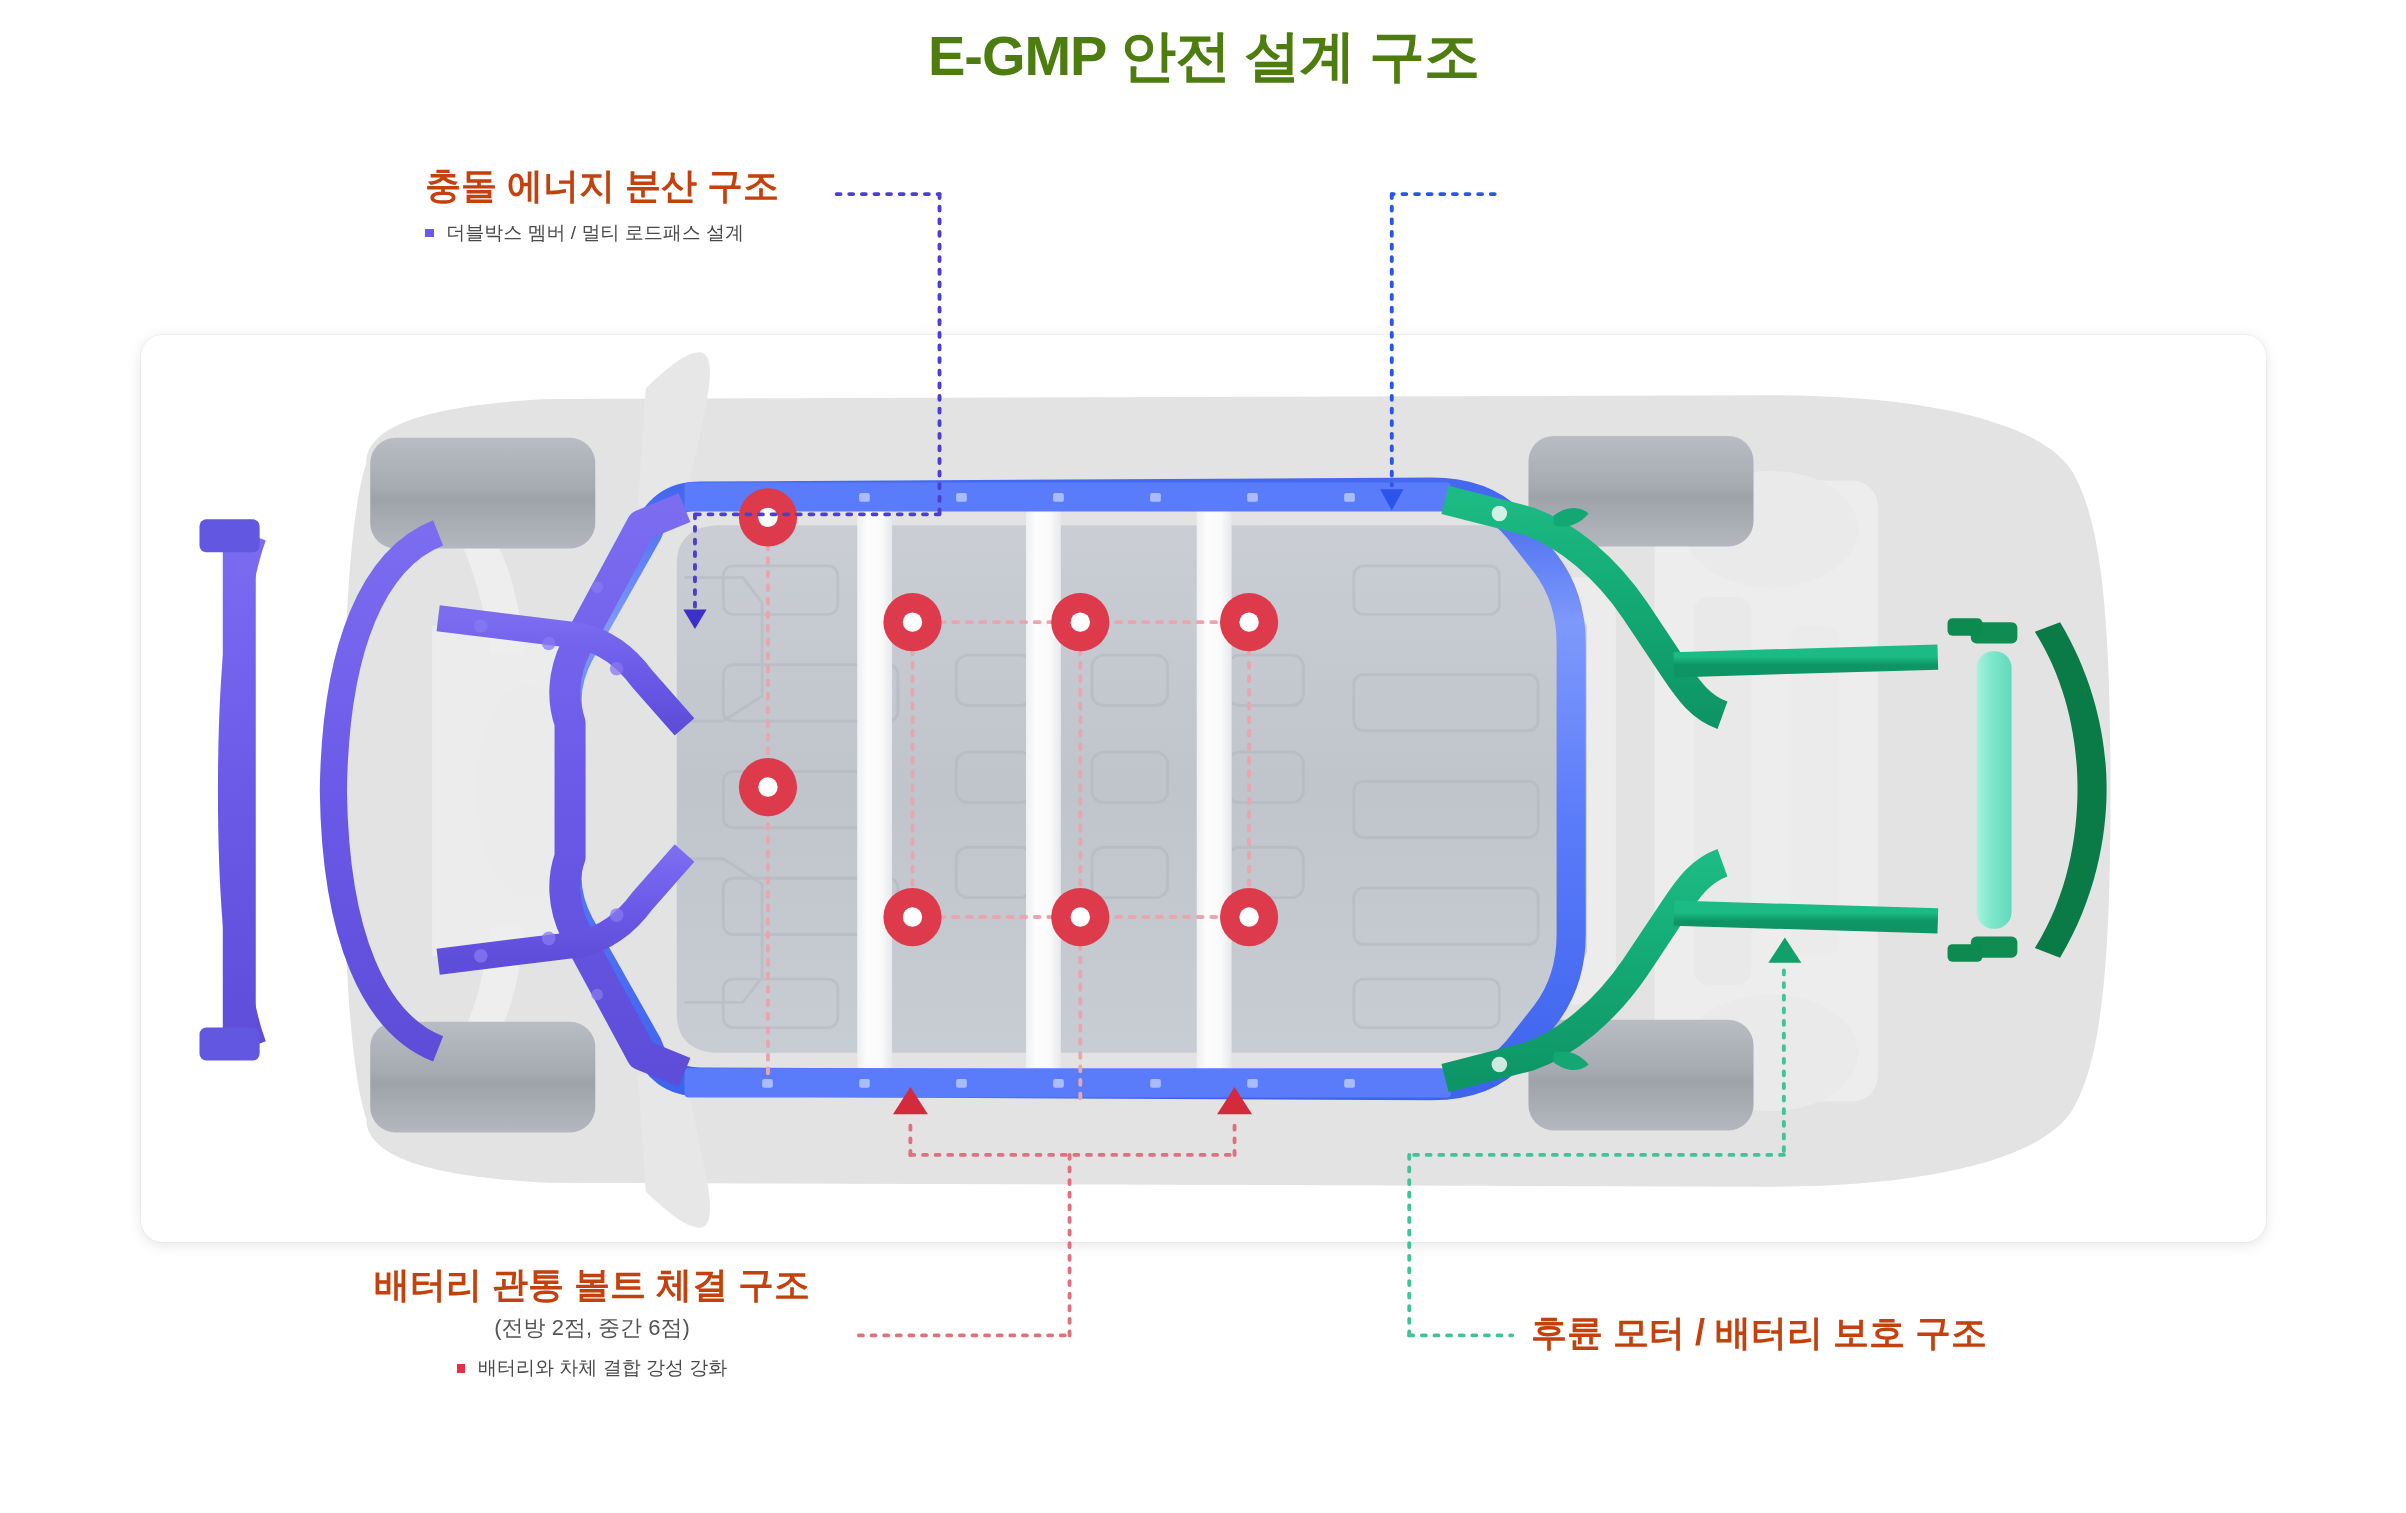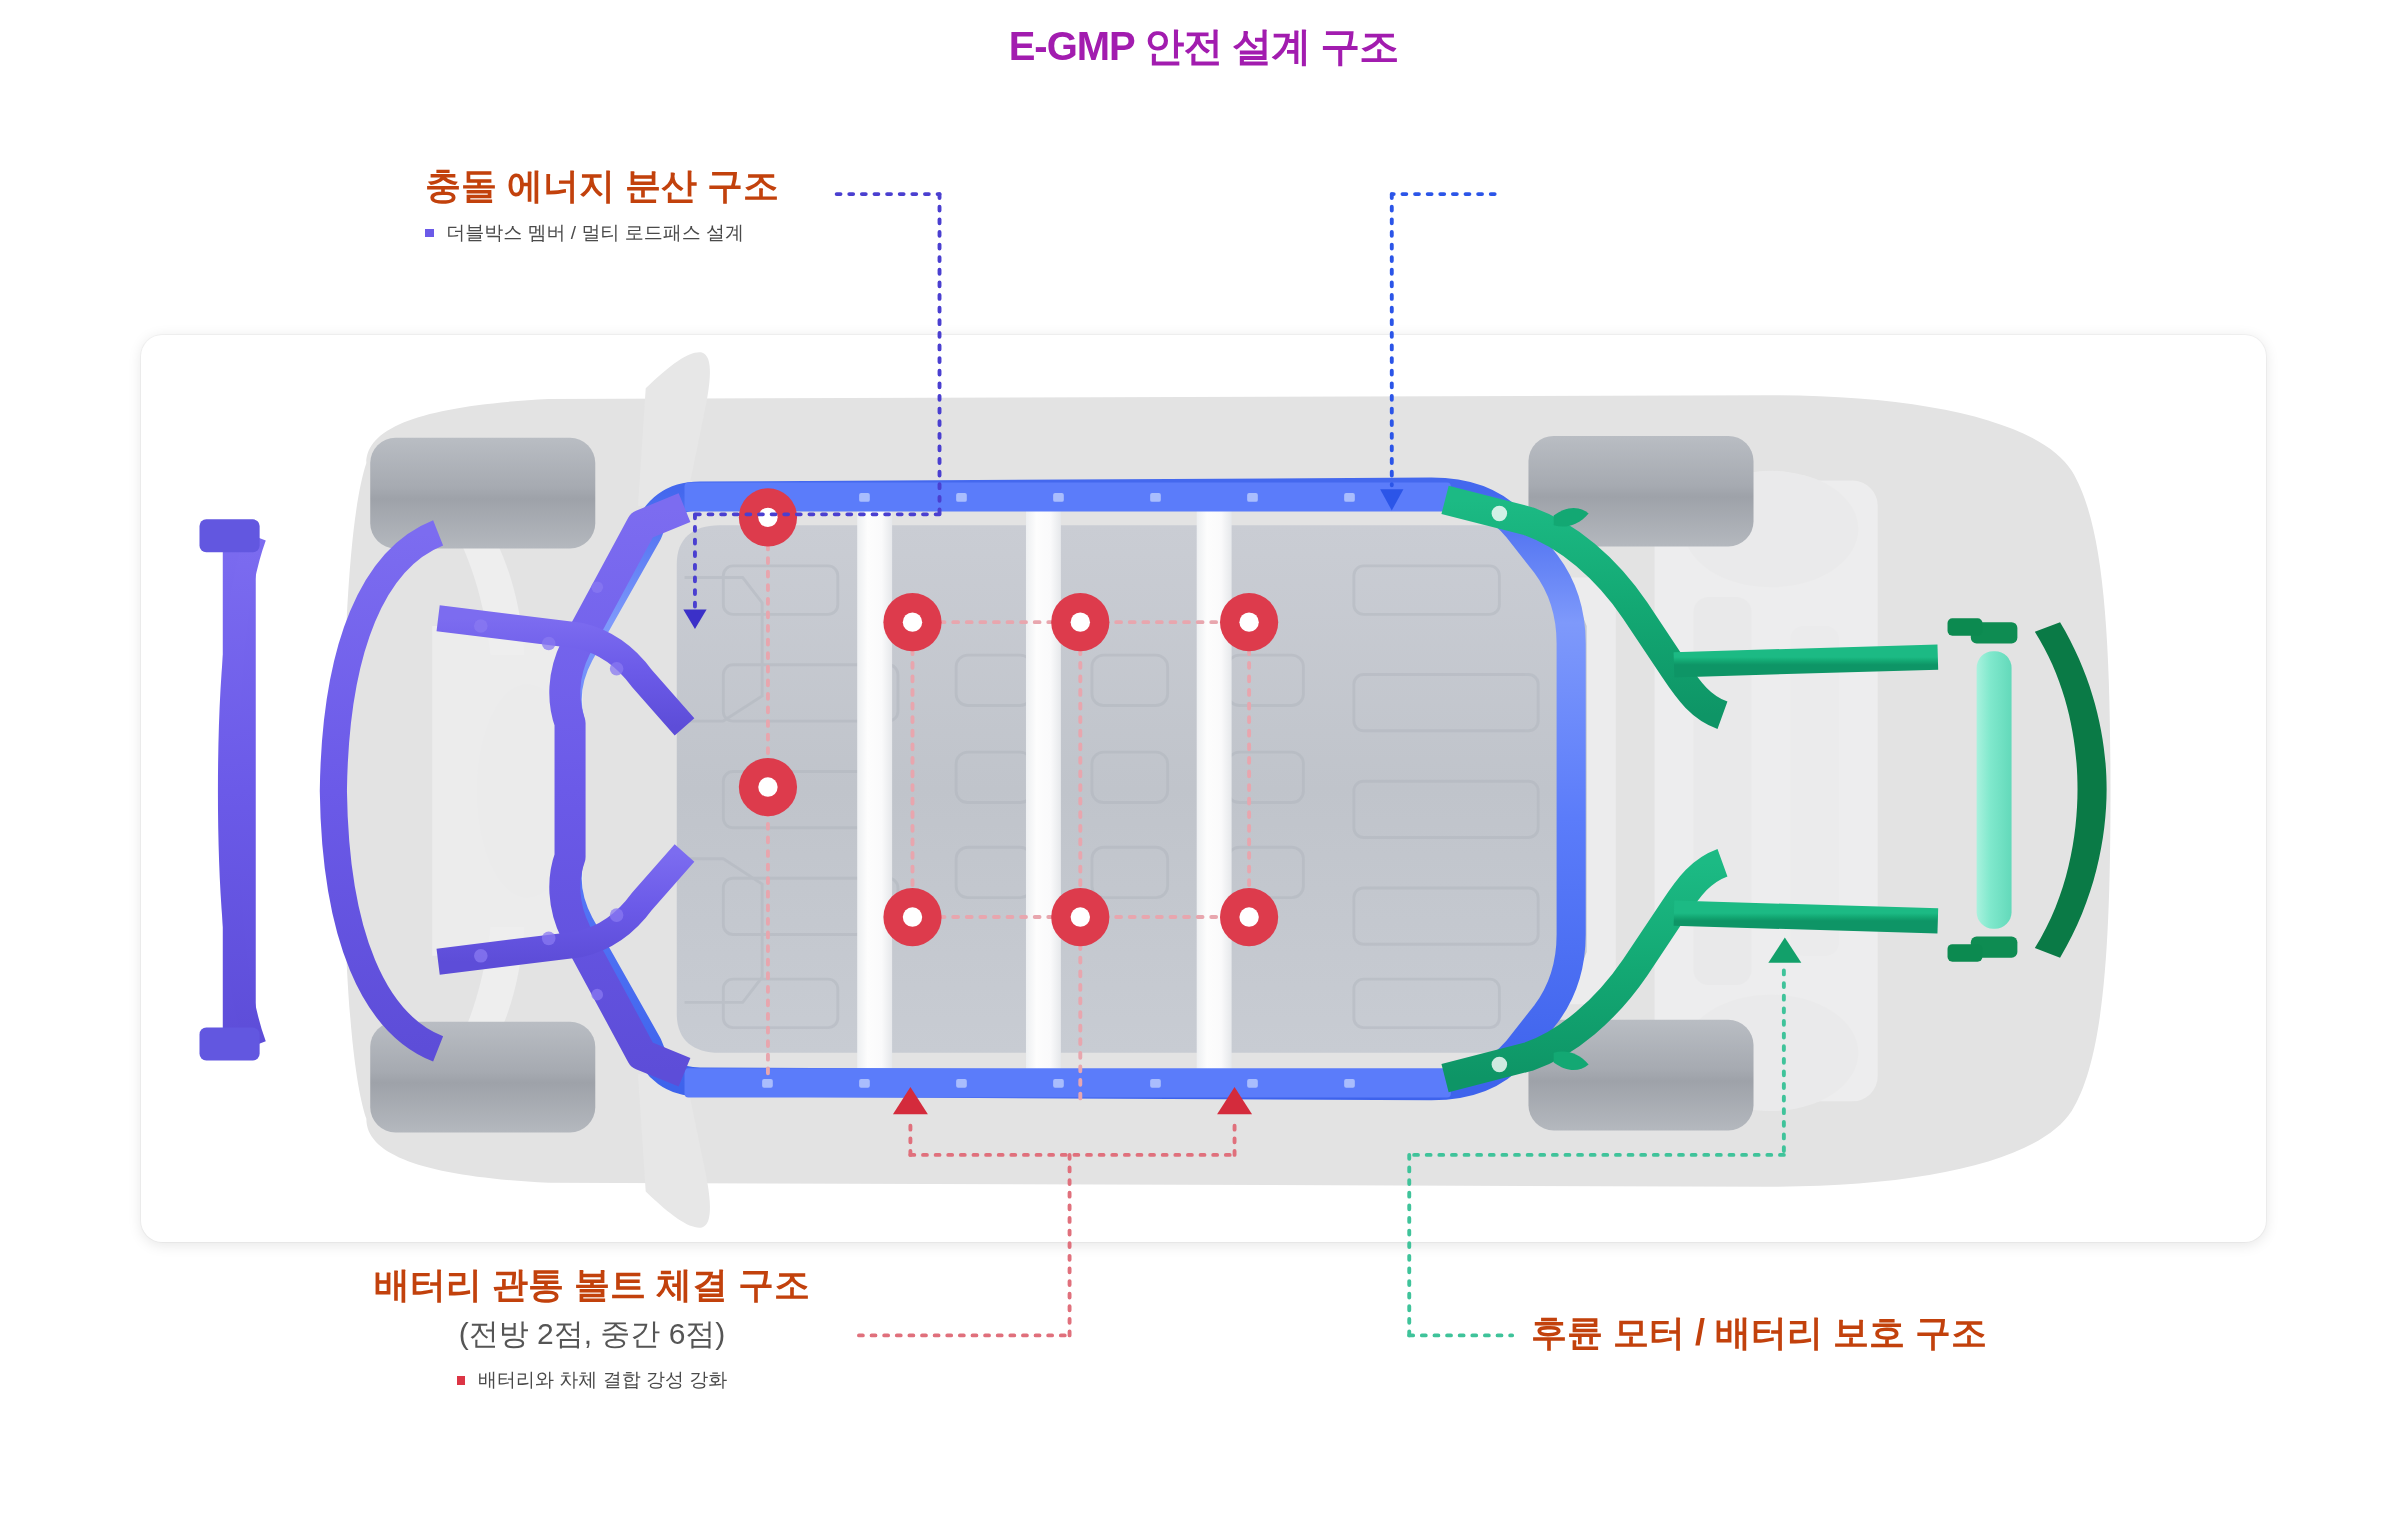--- a/index.html
+++ b/index.html
@@ -8,32 +8,32 @@
     background: #ffffff;
     font-family: "Liberation Sans", sans-serif;
     overflow: hidden;
   }
   .page { position: relative; width: 2407px; height: 1514px; }
 
   
   .title {
     position: absolute; top: 19.4px; left: 0; width: 2407px;
     text-align: center;
-    font-size: 40px; font-weight: bold; color: #a21caf;
+    font-size: 56px; font-weight: bold; color: #4d7c0f;
     letter-spacing: -1px;
   }
 
   
   .callout { position: absolute; }
   .callout .c-title {
     font-size: 36px; font-weight: bold; color: #c2410c; white-space: nowrap;
     line-height: 1.25;
   }
   .callout .c-sub {
-    font-size: 30px; color: #555555; white-space: nowrap;
+    font-size: 22px; color: #555555; white-space: nowrap;
     line-height: 1.5; margin-top: 3.9px;
   }
   .callout .c-bullet {
     font-size: 19px; color: #4a4a4a; white-space: nowrap;
     margin-top: 11.6px; line-height: 1.4;
     display: flex; align-items: center; gap: 12.6px;
   }
   .bullet-sq { width: 8.7px; height: 8.7px; display: inline-block; flex: 0 0 auto; }
 
   .callout.tl { top: 163px; left: 425px; text-align: left; }

